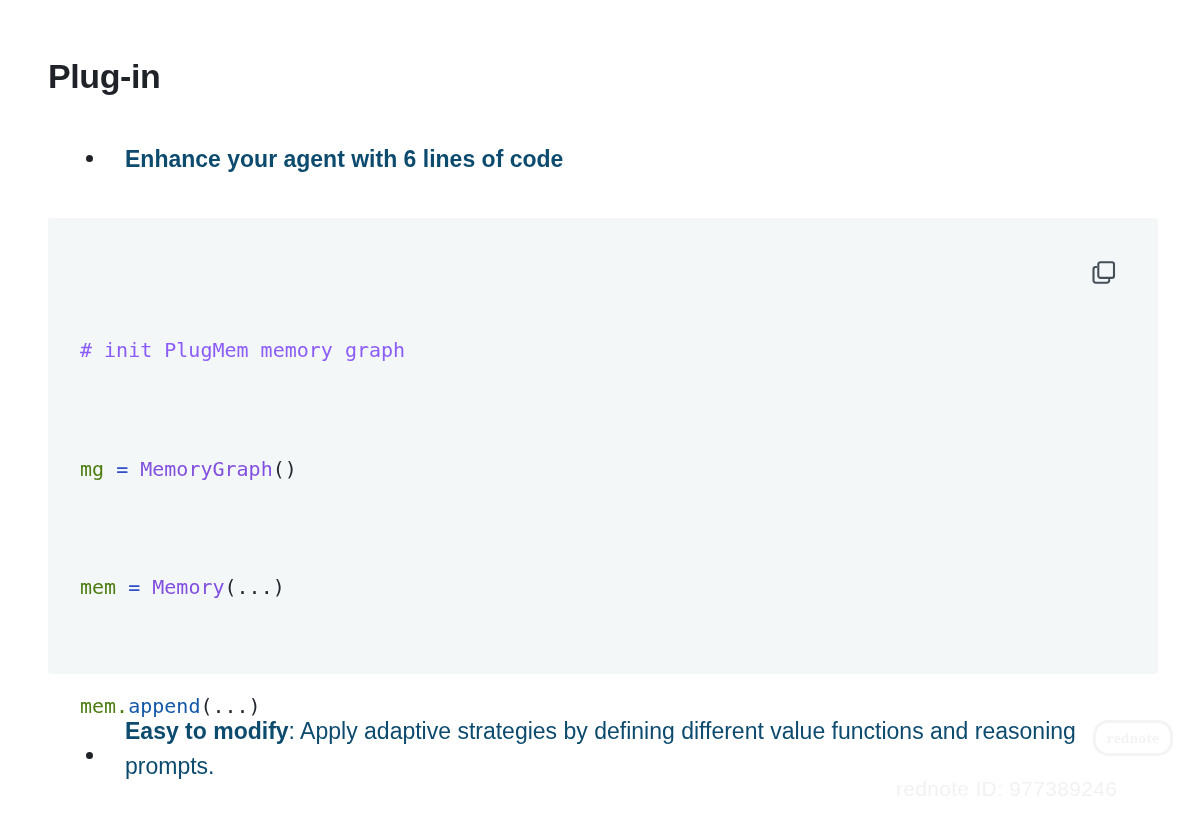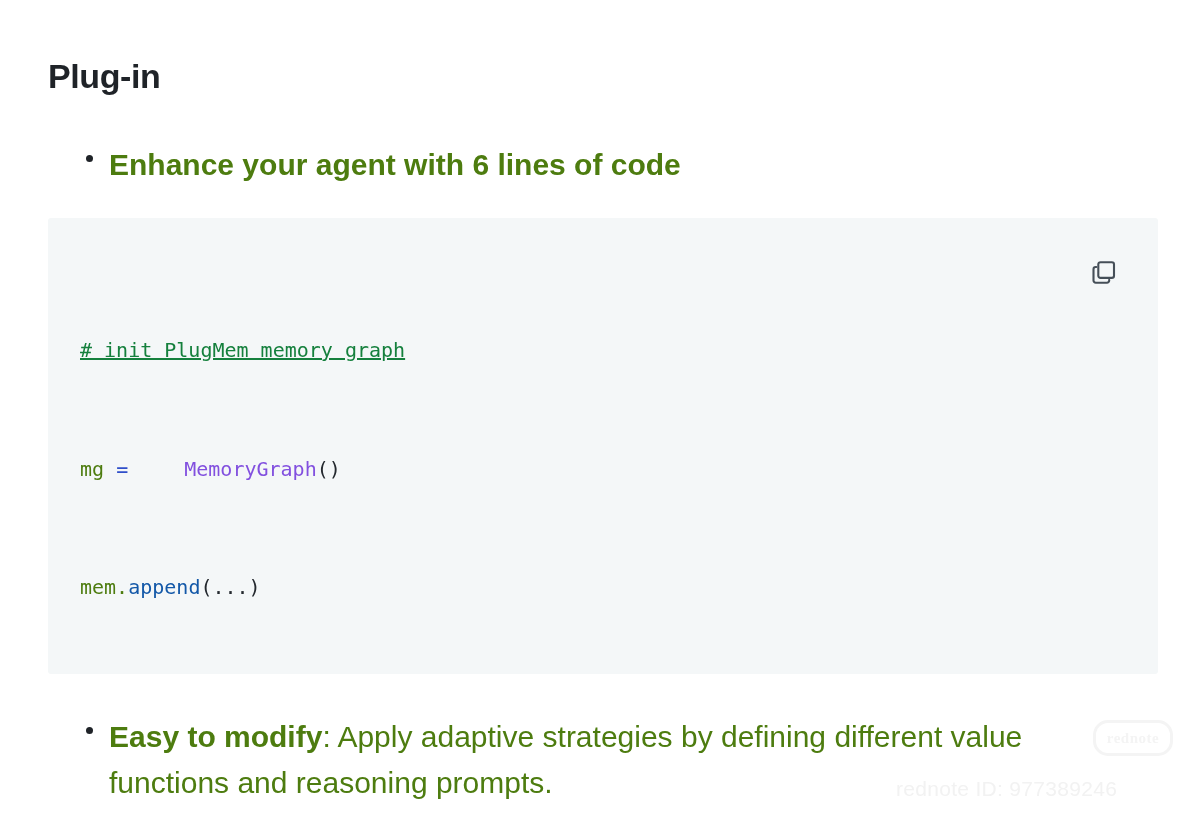--- a/index.html
+++ b/index.html
@@ -45,34 +45,35 @@
   .bullet-dot {
     width: 7px;
     height: 7px;
     border-radius: 50%;
     background: #1f2328;
     flex: 0 0 auto;
     margin-top: 13px;
     margin-right: 16px;
   }
   .bullet-text {
-    font-size: 30px;
+    font-size: 23px;
     line-height: 1.52;
-    color: #4d7c0f;
+    color: #0c4a6e;
     max-width: 1000px;
+    margin-left: 16px;
   }
   .bullet-text.strong {
     font-weight: 700;
   }
   .bullet-text .lead {
     font-weight: 700;
   }
 
   #bullet-enhance { left: 86px; top: 142px; }
-  #bullet-easy    { left: 86px; top: 714px; width: 1020px; }
+  #bullet-easy    { left: 86px; top: 714px; width: 1020px; align-items: center; }
 
   
   .code-block {
     position: absolute;
     left: 48px;
     top: 218px;
     width: 1110px;
     height: 456px;
     background: #f4f7f8;
     border-radius: 3px;
@@ -82,22 +83,22 @@
     position: absolute;
     left: 32px;
     top: 34px;
     font-family: "DejaVu Sans Mono", "Liberation Mono", monospace;
     font-size: 20px;
     line-height: 39.5px;
     white-space: pre;
     color: #24292f;
   }
   .code-line { white-space: pre; }
-  .tok-comment { color: #15803d; text-decoration: underline; }
-  .tok-class   { color: #8250df; margin-left: 44px; }
+  .tok-comment { color: #8b5cf6; }
+  .tok-class   { color: #8250df; }
   .tok-func    { color: #1358a8; }
   .tok-op      { color: #2f4fc9; }
   .tok-plain   { color: #4d7c0f; }
   .tok-punct   { color: #24292f; }
 
   
   .copy-btn {
     position: absolute;
     right: 38px;
     top: 38px;
@@ -163,20 +164,21 @@
     <button class="copy-btn" aria-label="copy-code">
       <svg width="30" height="30" viewBox="0 0 30 30" fill="none" xmlns="http://www.w3.org/2000/svg">
         <path d="M10.5 6.2 h11.3 a2.2 2.2 0 0 1 2.2 2.2 v11.3 a2.2 2.2 0 0 1 -2.2 2.2 h-11.3 a2.2 2.2 0 0 1 -2.2 -2.2 v-11.3 a2.2 2.2 0 0 1 2.2 -2.2 z" stroke="#454f58" stroke-width="2.1" fill="#f4f7f8"></path>
         <path d="M19.2 23.9 v0.6 a2.2 2.2 0 0 1 -2.2 2.2 h-11.3 a2.2 2.2 0 0 1 -2.2 -2.2 v-11.3 a2.2 2.2 0 0 1 2.2 -2.2 h0.6" stroke="#454f58" stroke-width="2.1" fill="none" stroke-linecap="round"></path>
       </svg>
     </button>
 
     <div class="code-body">
       <div class="code-line"><span class="tok-comment"># init PlugMem memory graph</span></div>
       <div class="code-line"><span class="tok-plain">mg</span><span class="tok-plain"> </span><span class="tok-op">=</span><span class="tok-plain"> </span><span class="tok-class">MemoryGraph</span><span class="tok-punct">()</span></div>
+      <div class="code-line"><span class="tok-plain">mem</span><span class="tok-plain"> </span><span class="tok-op">=</span><span class="tok-plain"> </span><span class="tok-class">Memory</span><span class="tok-punct">(...)</span></div>
       <div class="code-line"><span class="tok-plain">mem.</span><span class="tok-func">append</span><span class="tok-punct">(...)</span></div>
       
       
       
       
       
     </div>
   </div>
 
   <div class="bullet-row" id="bullet-easy">

